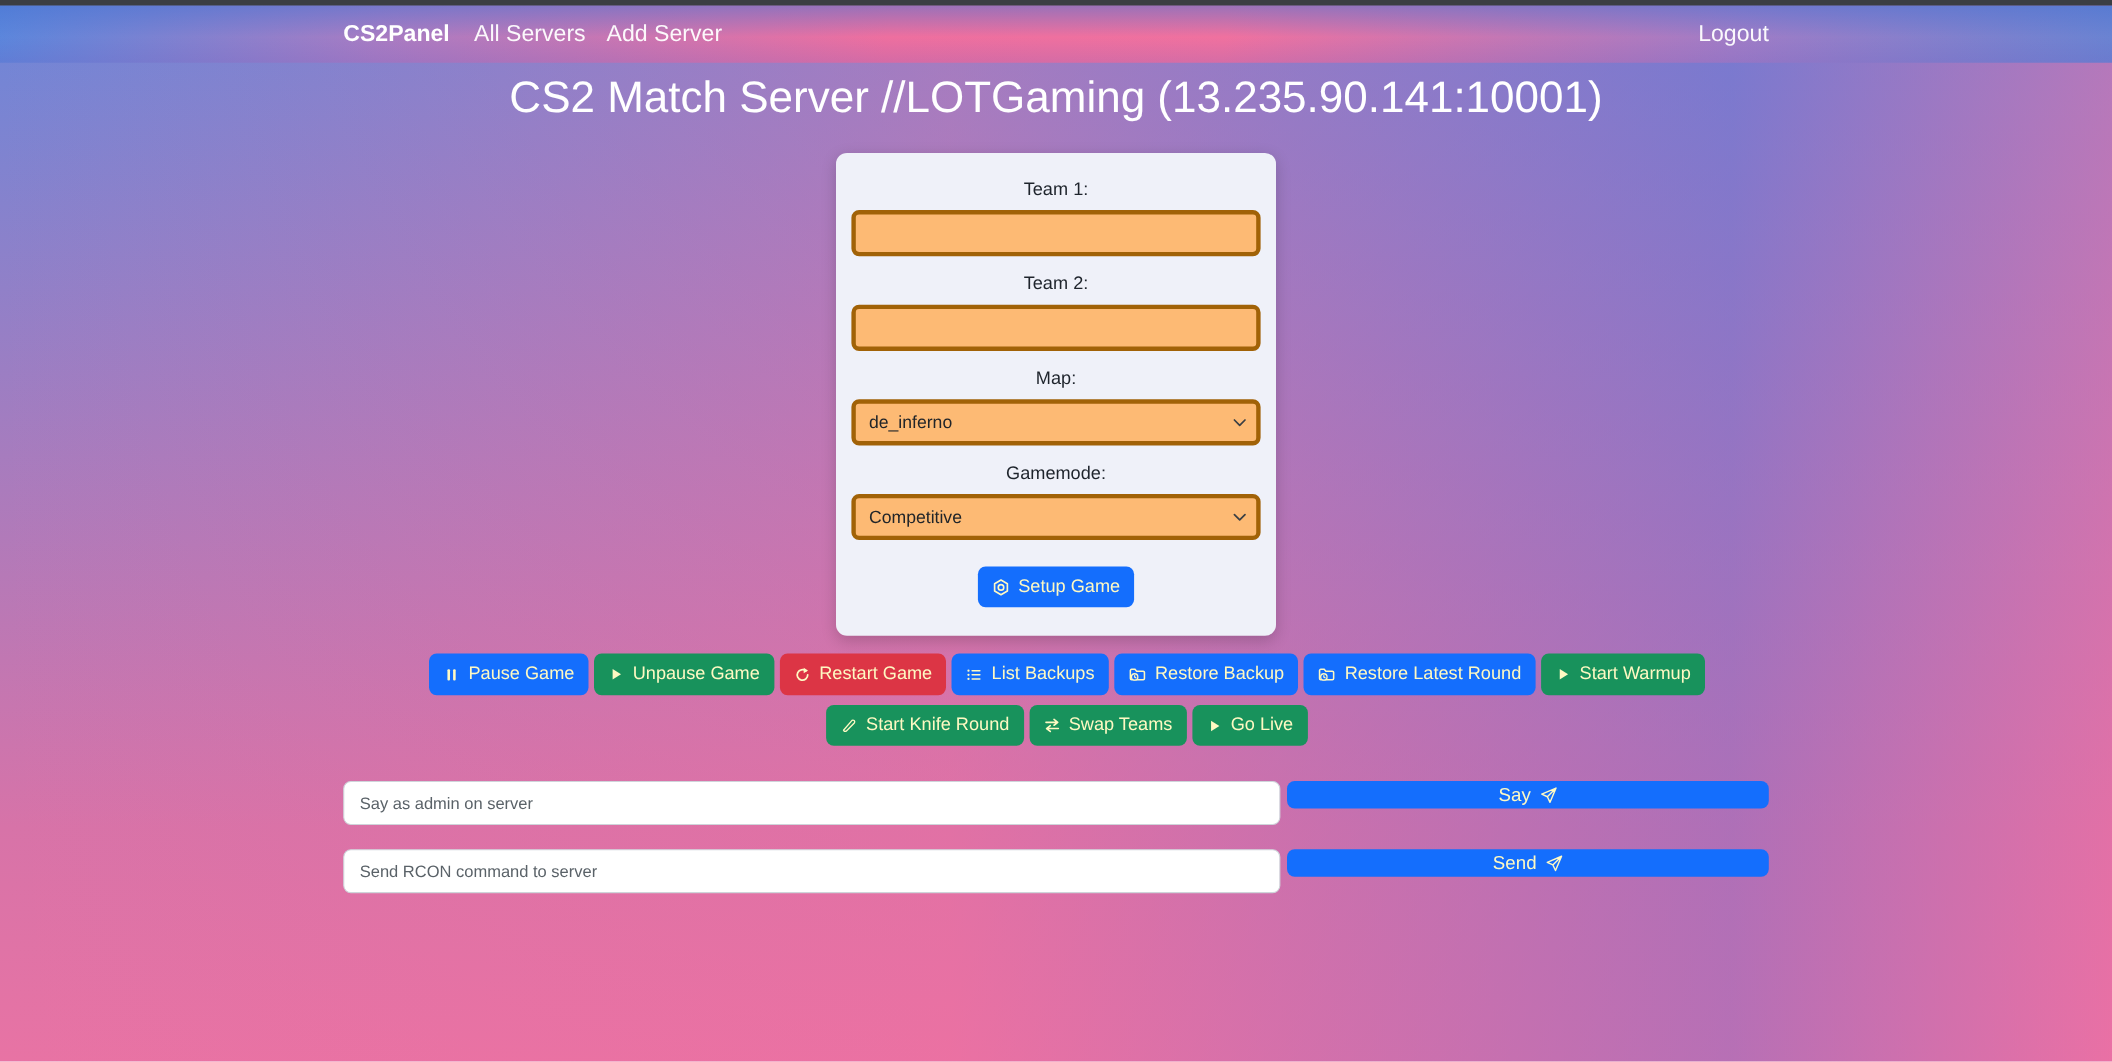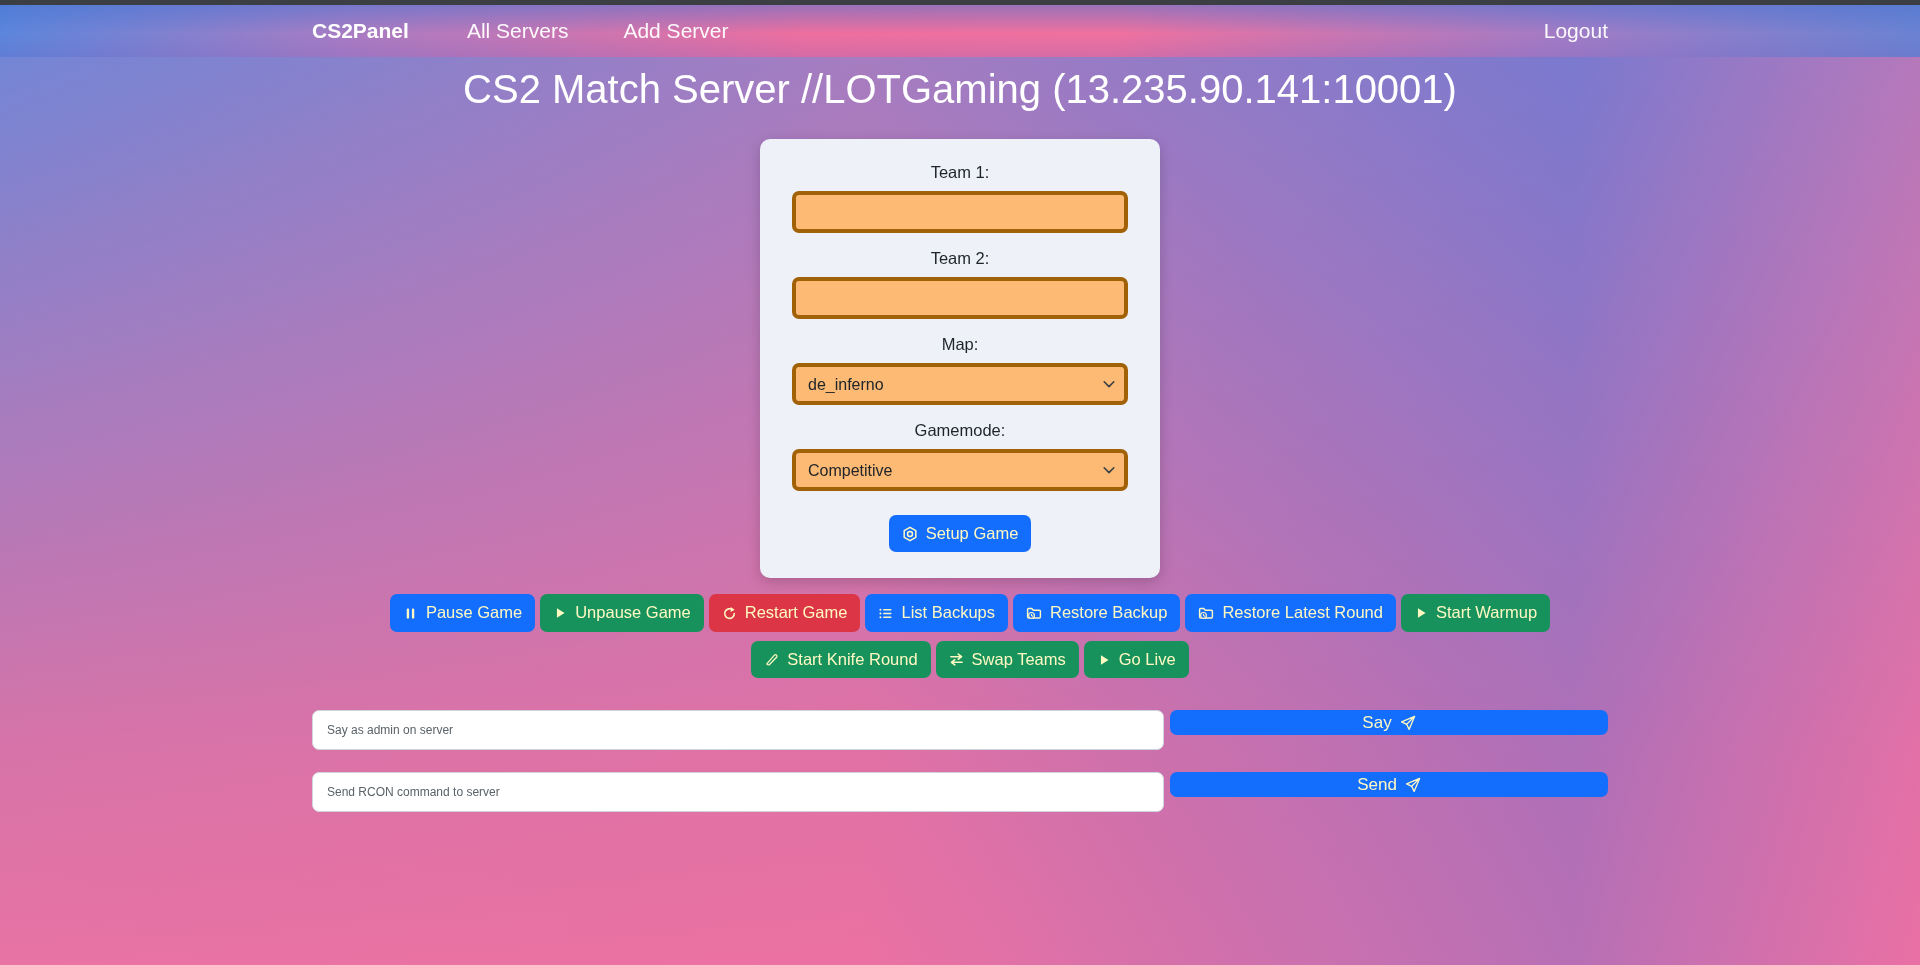--- a/index.html
+++ b/index.html
@@ -17,31 +17,31 @@
   .top-strip { height: 5px; background:#3b3e43; position:relative; z-index:3; }
   .navbar {
     position: relative; z-index: 2; height: 52px;
     background: linear-gradient(97deg, #5b86dc 0%, #a87cc3 18%, #ee6f9f 42%, #f0719f 58%, #a07cc6 82%, #6a83d2 100%);
   }
   .navbar::before{
     content:""; position:absolute; inset:0; pointer-events:none;
     background: linear-gradient(180deg, rgba(70,115,210,0.50) 0%, rgba(70,115,210,0) 55%, rgba(110,90,190,0.20) 100%);
   }
   .container { width: 1296px; margin: 0 auto; position: relative; }
-  .nav-inner { display:flex; align-items:center; height:52px;gap:36px; }
+  .nav-inner { display:flex; align-items:center; height:52px; }
   .brand { color:#fff; font-weight:bold; font-size:21px; margin-right:22px; cursor:pointer; }
   .nav-link { color:rgba(255,255,255,0.95); font-size:21px; margin-right:19px; cursor:pointer; }
   .logout { margin-left:auto; margin-right:0; }
   main { position:relative; z-index:1; }
   h1.page-title {
     margin: 10px 0 0; text-align:center; color:#fff;
     font-size: 40px; font-weight: 400;
   }
   .setup-card {
-    width: 400px; margin: 27px auto 16px; padding: 18px 32px 26px;
+    width: 400px; margin: 27px auto 16px; padding: 18px 14px 26px;
     background:#eff1f9; border-radius: 10px;
     box-shadow: 0 4px 14px rgba(0,0,0,0.18);
   }
   .field-label { display:block; text-align:center; color:#1e242c; font-size:16.5px; margin: 6px 0 9px; }
   .field-label + .field-label, .group { margin-top: 14px; }
   .text-input, .select {
     width: 100%; height: 42px; background:#fdba74; border:4px solid #a16207;
     border-radius: 7px; font-size:16px; color:#212529; padding: 0 12px;
     font-family: "Liberation Sans", sans-serif;
   }
@@ -59,21 +59,21 @@
   .btn-blue  { background:#146efd; }
   .btn-green { background:#18925c; }
   .btn-red   { background:#dc3545; }
   .setup-btn { margin: 24px auto 0; display:flex; }
   .actions-row { display:flex; justify-content:center; gap:5px; margin-top:13px; position:relative; z-index:1;margin-left:20px; }
   .actions-row.second { margin-top:9px; }
   .cmd-row { display:flex; gap:6px; margin-top:32px; }
   .cmd-row.rcon { margin-top:22px; }
   .cmd-input {
     flex: 1 1 auto; height:40px; background:#fff; border:1px solid #cfd4da;
-    border-radius:7px; font-size:12px; padding:0 14px; color:#212529;
+    border-radius:7px; font-size:15px; padding:0 14px; color:#212529;
     font-family:"Liberation Sans", sans-serif;
   }
   .cmd-input::placeholder, .text-input::placeholder { color:#5a6268; opacity:1; }
   .cmd-btn { width:438px; flex:0 0 438px; justify-content:center; border-radius:7px; height:25px; padding:0; font-size:17px; }
   .icon { display:inline-flex; }
 </style>
 </head>
 <body>
 
 <div class="top-strip"></div>

